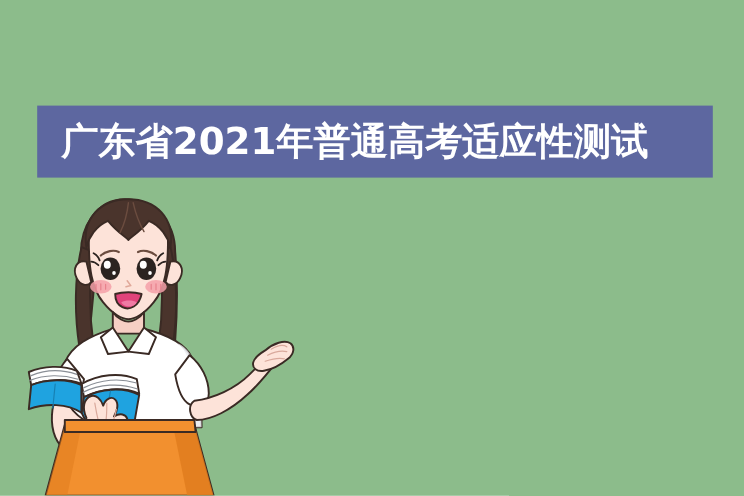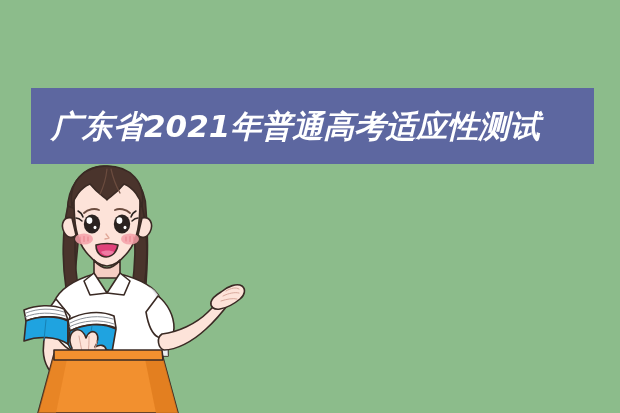--- a/index.html
+++ b/index.html
@@ -18,27 +18,26 @@
     height: 413px;
     background: #8cbc8b;
     overflow: hidden;
   }
   
   #title-banner {
     position: absolute;
     left: 31px;
     top: 88px;
     width: 563px;
-    height: 76px;
+    height: 60px;
     background: #5d67a0;
     display: flex;
     align-items: center;
     box-sizing: border-box;
     padding-left: 20px;
-    font-style: italic;
   }
   #title-text {
     color: #ffffff;
     font-size: 31px;
     font-weight: bold;
     letter-spacing: 0px;
     line-height: 1;
     white-space: nowrap;
     font-family: "DejaVu Sans", "Liberation Sans", sans-serif;
   }

